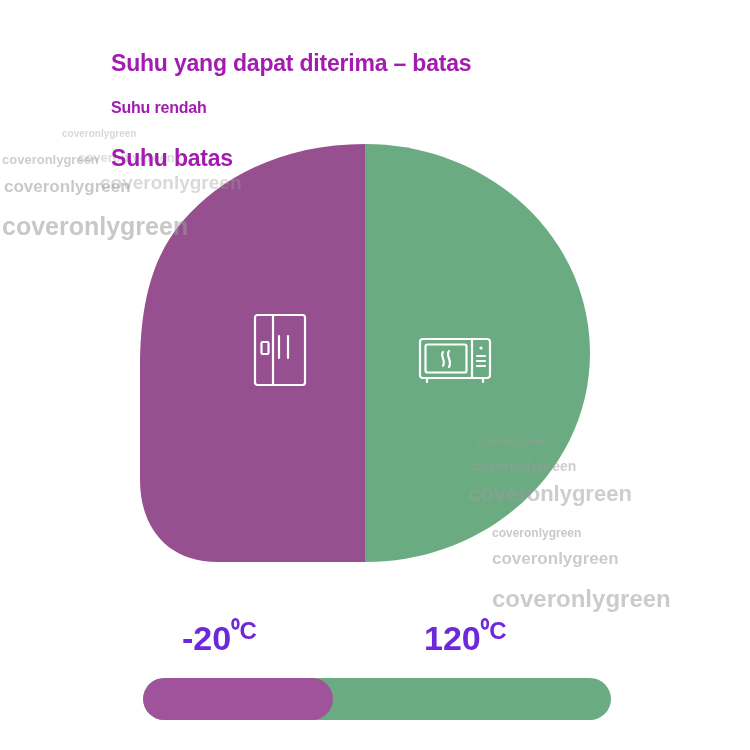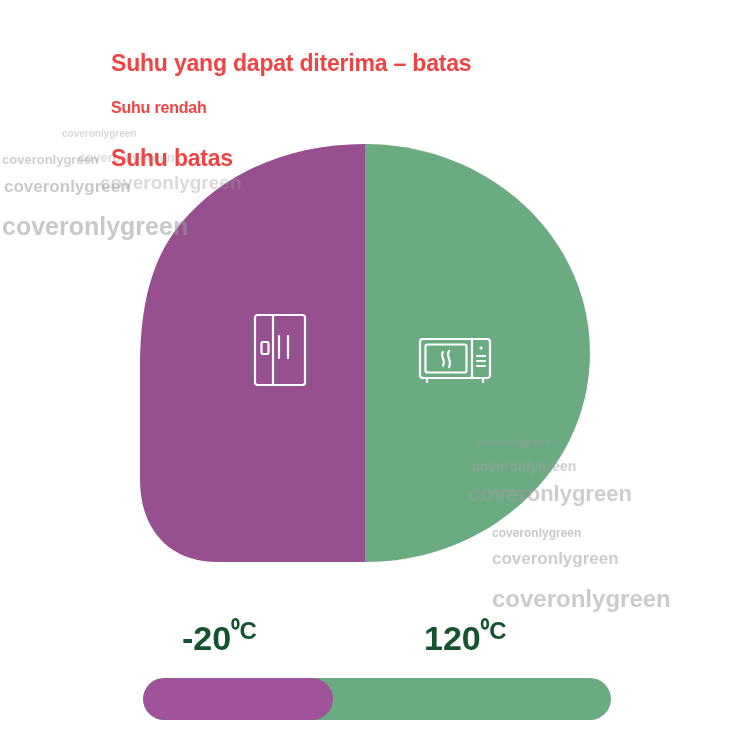--- a/index.html
+++ b/index.html
@@ -15,21 +15,21 @@
     width: 750px;
     height: 750px;
     background: #ffffff;
     overflow: hidden;
   }
 
   
   .heading {
     position: absolute;
     left: 111px;
-    color: #ef4444;
+    color: #a21caf;
     font-family: "Liberation Sans", sans-serif;
     font-weight: bold;
     letter-spacing: -0.2px;
     white-space: nowrap;
     z-index: 40;
   }
   #title-main   { top: 50px;  font-size: 23px; }
   #title-low    { top: 99px;  font-size: 16px; }
   #title-high   { top: 145px; font-size: 23px; }
 
@@ -74,21 +74,21 @@
     position: absolute;
     z-index: 20;
   }
   #fridge-slot  { left: 252px; top: 312px; width: 56px; height: 76px; }
   #microwave-slot { left: 418px; top: 336px; width: 74px; height: 50px; }
   .icon-slot svg { display: block; width: 100%; height: 100%; }
 
   
   .temp {
     position: absolute;
-    color: #14532d;
+    color: #6d28d9;
     font-family: "Liberation Sans", sans-serif;
     font-weight: bold;
     font-size: 34px;
     white-space: nowrap;
     z-index: 40;
   }
   #temp-low  { left: 182px; top: 613px; }
   #temp-high { left: 424px; top: 613px; }
   .temp .deg { font-size: 24px; vertical-align: 11px; }
 

